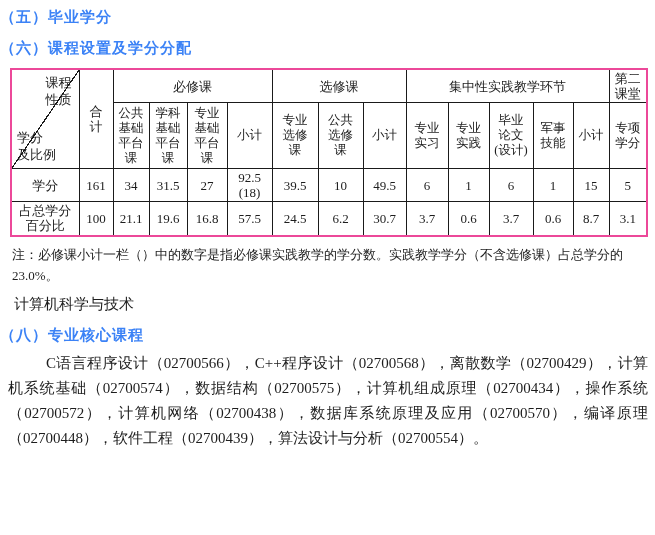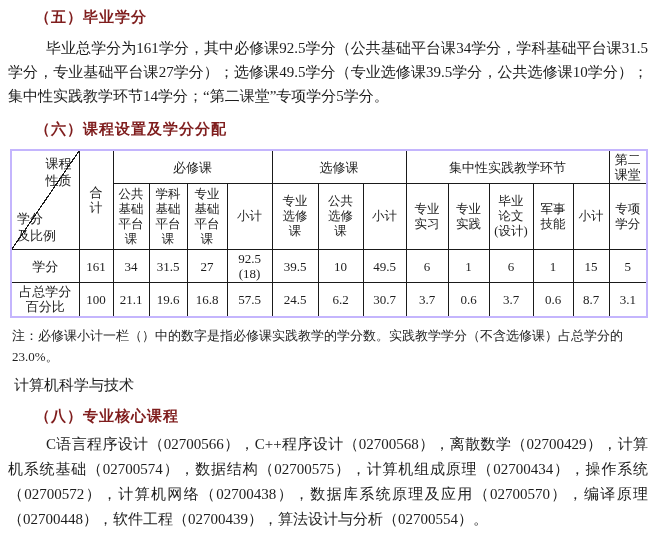--- a/index.html
+++ b/index.html
@@ -8,22 +8,21 @@
     width: 655px; height: 535px;
     overflow: hidden;
     font-family: "Liberation Serif", "DejaVu Serif", serif;
     color: #1d1d1d;
     padding-top: 6px;
   }
   .heading {
     font-family: Liberation Mono, monospace;
     font-weight: bold;
     font-size: 15px;
-    color: #7f1d1d;
-    padding-left: 35px;
+    color: #3b82f6;
     letter-spacing: 1px;
   }
   .para {
     font-size: 15px;
     line-height: 24px;
     text-align: justify;
     margin: 9px 7px 0 8px;
     text-indent: 38px;
   }
   .para.courses { line-height: 25px; margin-top: 6px; }
@@ -38,21 +37,21 @@
   }
   .h5 { margin-top: 2px; }
   .h6 { margin-top: 12px; }
   .h7 { margin-top: 13px; }
   .h8 { margin-top: 12px; }
 
   table.credit {
     border-collapse: collapse;
     table-layout: fixed;
     margin: 10px 0 0 10px;
-    border: 2px solid #c4b5fd;
+    border: 2px solid #ec4899;
   }
   table.credit td {
     border: 1px solid #1a1a1a;
     text-align: center;
     vertical-align: middle;
     font-size: 13px;
     line-height: 15px;
     padding: 1px 0;
     overflow: hidden;
   }
@@ -77,21 +76,20 @@
     white-space: pre-line; font-size: 13px; line-height: 17px; text-align: left;
   }
 </style>
 </head>
 <body>
 
 <main>
 
   <h2 class="heading h5">（五）毕业学分</h2>
 
-  <p class="para">毕业总学分为161学分，其中必修课92.5学分（公共基础平台课34学分，学科基础平台课31.5学分，专业基础平台课27学分）；选修课49.5学分（专业选修课39.5学分，公共选修课10学分）；集中性实践教学环节14学分；“第二课堂”专项学分5学分。</p>
 
   <h2 class="heading h6">（六）课程设置及学分分配</h2>
 
   <table class="credit">
     <colgroup>
       <col style="width:68px">
         <col style="width:34px">
         <col style="width:36px">
         <col style="width:38px">
       <col style="width:40px">

